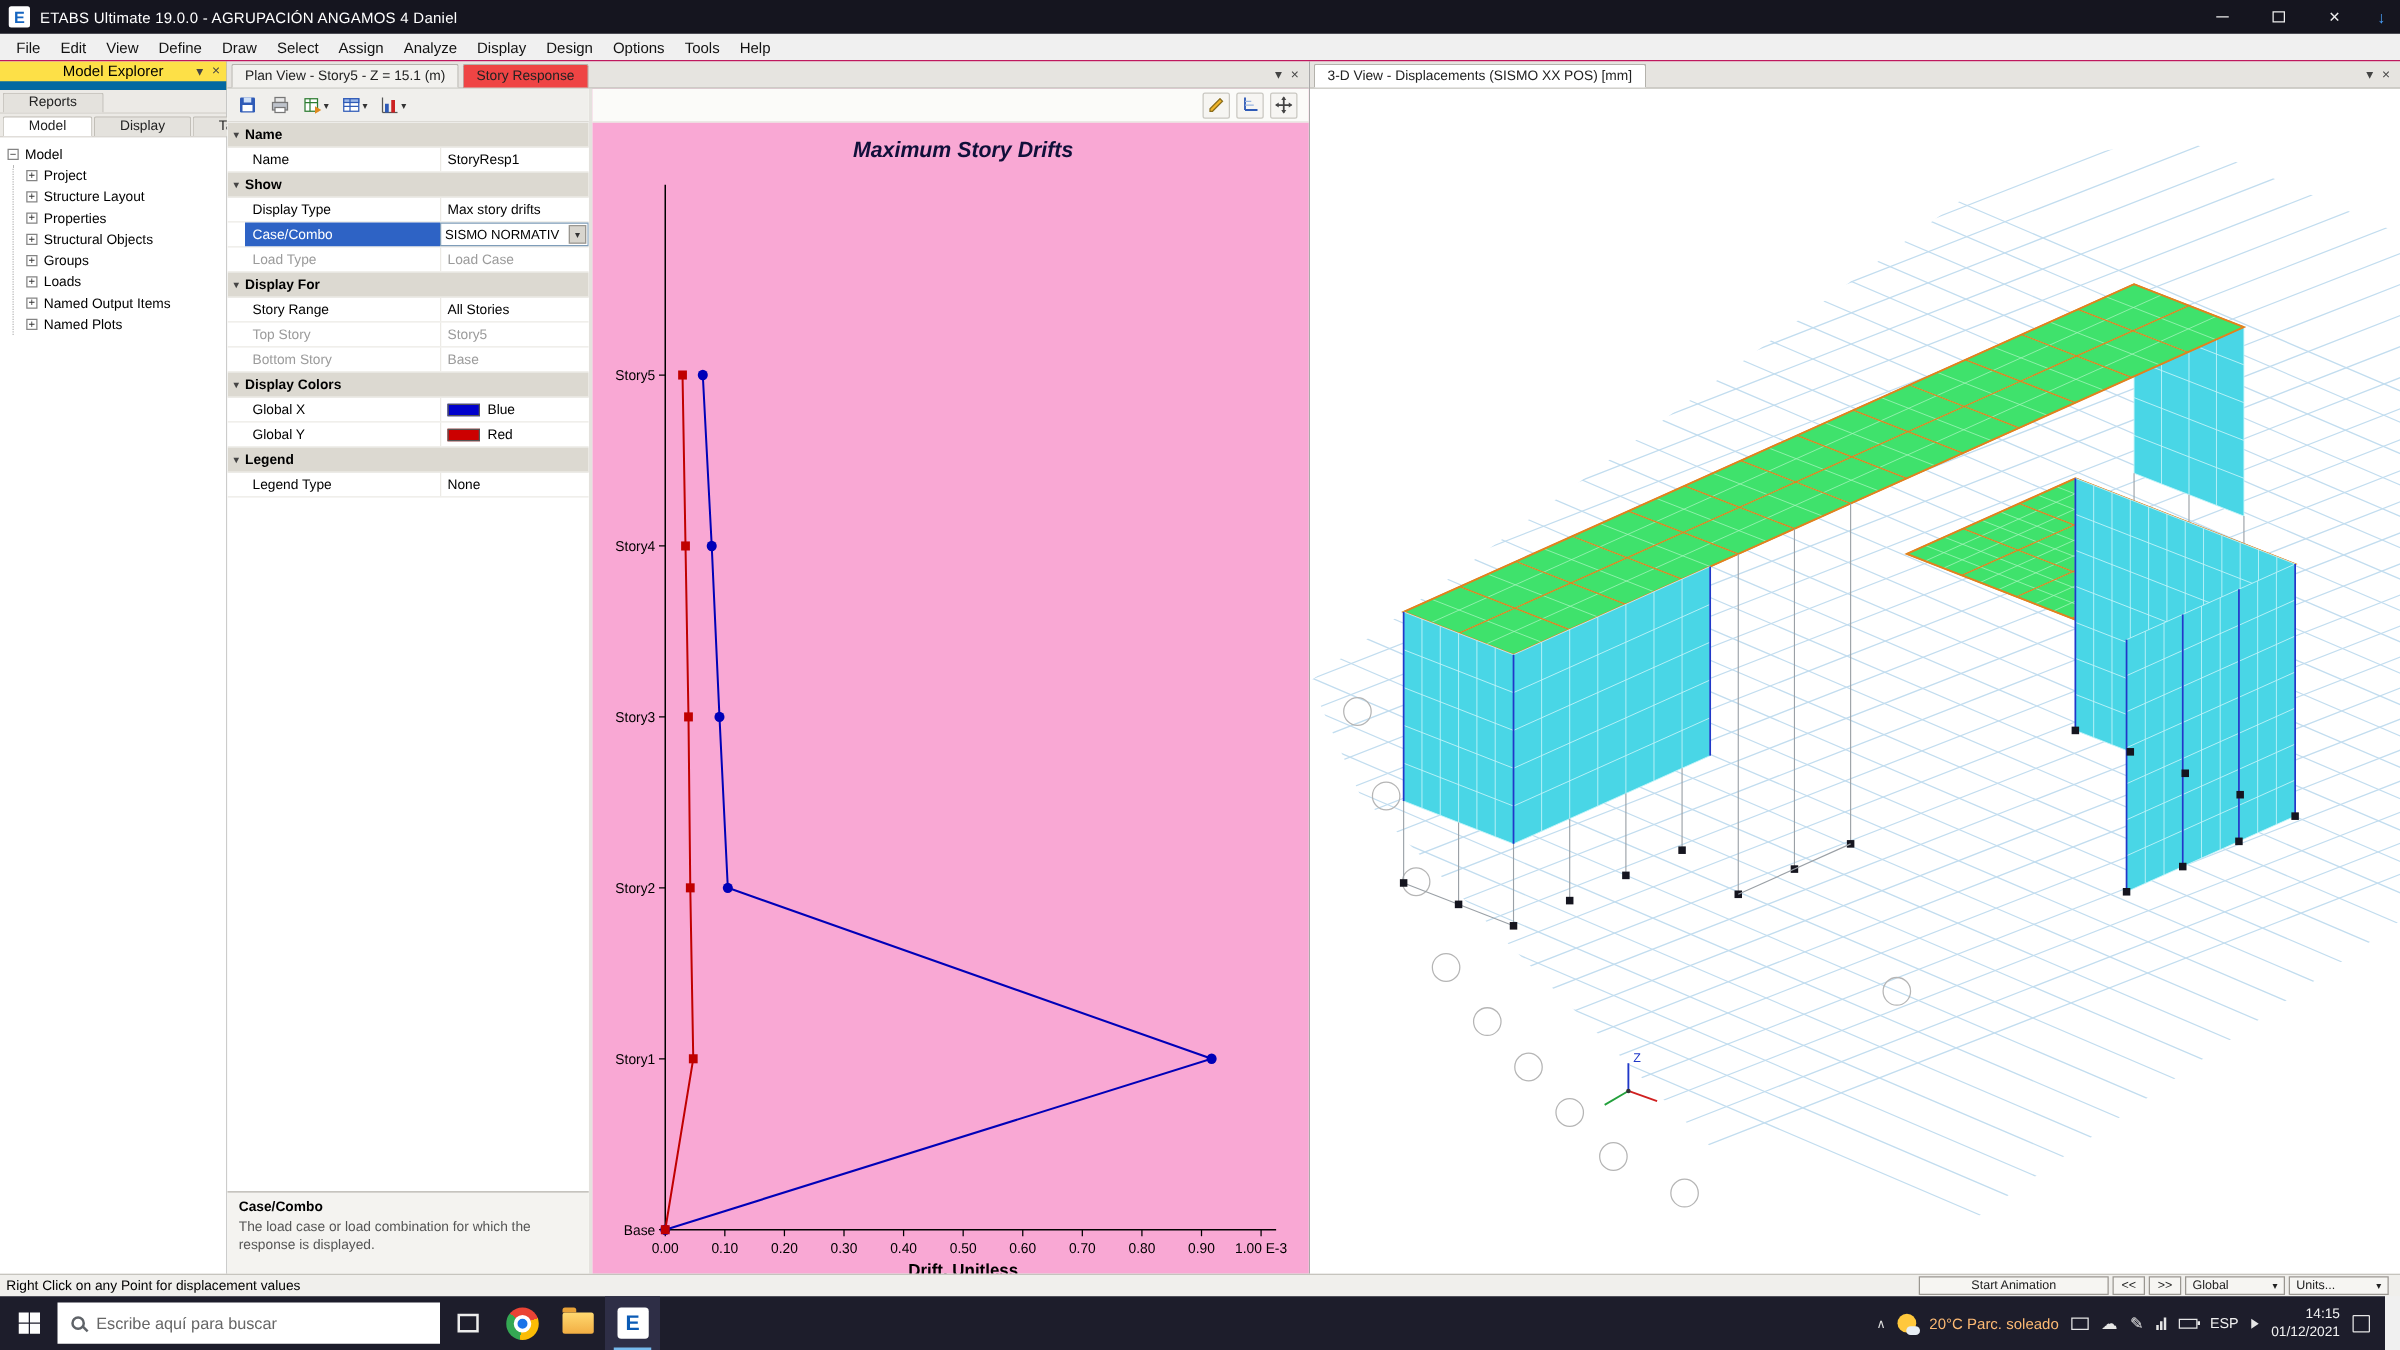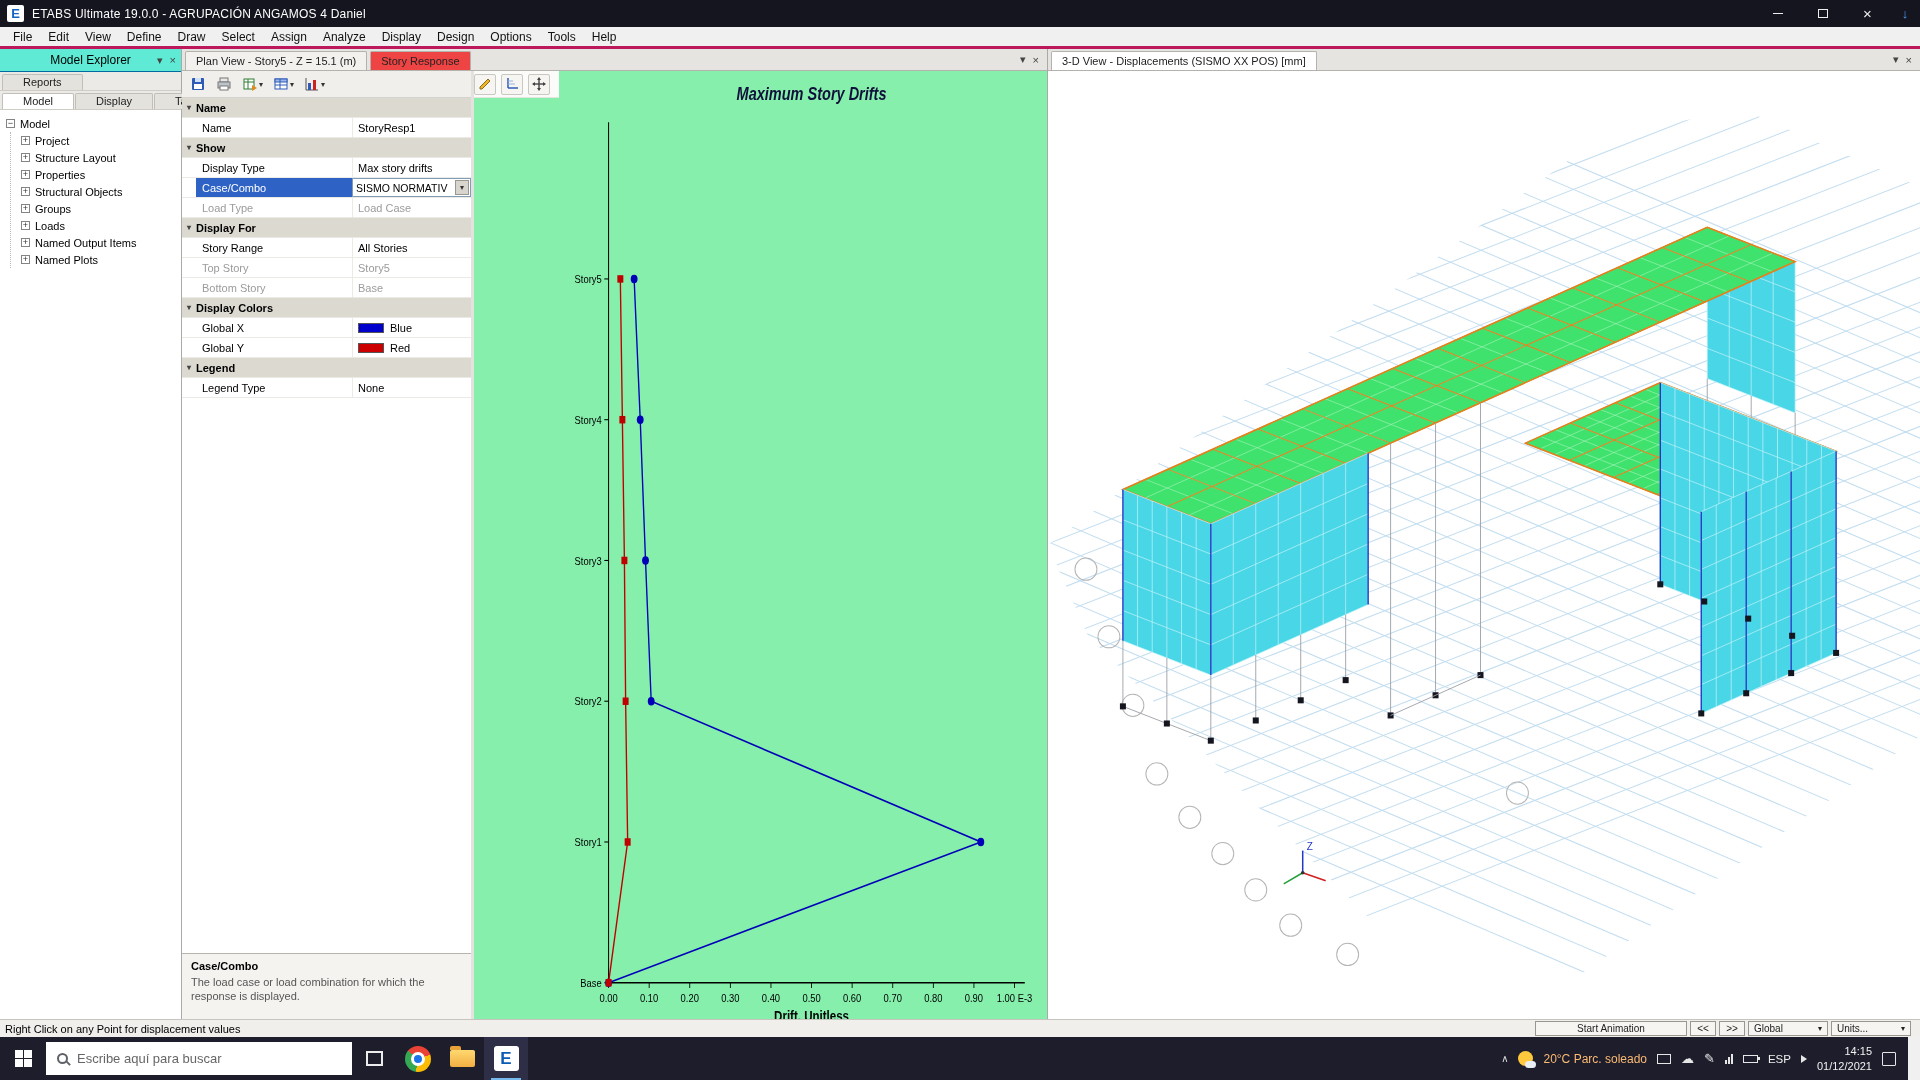--- a/index.html
+++ b/index.html
@@ -10,29 +10,29 @@
 .app-icon{width:17px;height:17px;background:#fff;border-radius:2px;color:#1565c0;font-weight:bold;font-size:13px;display:flex;align-items:center;justify-content:center;margin:0 8px 0 7px}
 .title-text{font-size:12px;letter-spacing:.2px}
 .win-controls{margin-left:auto;display:flex;height:100%;align-items:stretch}
 .wc{width:45px;display:flex;align-items:center;justify-content:center;color:#eee}
 .wc-min span{width:10px;height:1px;background:#eee;display:block}
 .wc-max span{width:10px;height:9px;border:1px solid #eee;display:block}
 .wc-close{font-size:15px}
 .wc-blue{width:30px;color:#4aa3ff;font-weight:bold;font-size:13px}
 
 
-.menubar{position:absolute;top:27px;left:0;right:0;height:22px;background:#f0f0f0;border-bottom:3px solid #be185d;display:flex;align-items:center;padding-left:5px;z-index:9}
+.menubar{position:absolute;top:27px;left:0;right:0;height:22px;background:#f0f0f0;border-bottom:1px solid #be185d;display:flex;align-items:center;padding-left:5px;z-index:9}
 .menu-item{font-size:12px;padding:2px 8px;color:#111}
 
 
 .workspace{position:absolute;top:49px;left:0;right:0;bottom:61px;display:flex;background:#e9e7e3}
 
 
 .left-panel{width:182px;border-right:1px solid #a9a9a9;display:flex;flex-direction:column;background:#f2f1ee}
-.panel-header{height:23px;display:flex;align-items:center;justify-content:center;position:relative;font-size:12px;border-bottom:1px solid #0369a1;background:#5eead4}
+.panel-header{height:23px;display:flex;align-items:center;justify-content:center;position:relative;font-size:12px;border-bottom:7px solid #0369a1;background:#fde047}
 .hicons{position:absolute;right:5px;top:0;bottom:0;display:flex;align-items:center;gap:7px;color:#444;font-size:11px}
 .tabs-row{display:flex;height:19px;align-items:flex-end;padding-left:2px;background:#eceae6;border-bottom:1px solid #cfccc6}
 .tab-sm{font-size:11px;padding:1px 20px 2px;border:1px solid #c2bfb8;border-bottom:none;background:#e4e2dd;margin-right:1px;border-radius:2px 2px 0 0;color:#222}
 .tab-sm.active{background:#fff}
 .tree{flex:1;background:#fff;padding:5px 0 0 6px;font-size:11px;overflow:hidden}
 .tree-row{display:flex;align-items:center;height:17px}
 .tbox{width:9px;height:9px;border:1px solid #848484;background:#fff;font-size:9px;line-height:7px;text-align:center;margin-right:5px;color:#333;flex:none}
 .tree-children{margin-left:4px;border-left:1px dotted #b8b8b8;padding-left:10px}
 
 
@@ -53,21 +53,21 @@
 .pg-key{width:156px;display:flex;align-items:center;padding-left:6px;flex:none}
 .pg-key.sel{background:#2e63c5;color:#fff}
 .pg-val{flex:1;border-left:1px solid #eceae5;display:flex;align-items:center;padding-left:5px;position:relative;overflow:hidden;white-space:nowrap}
 .pg-val.combo{border:1px solid #7f9db9;padding-left:3px;font-size:10.5px}
 .pg-row.disabled .pg-key,.pg-row.disabled .pg-val{color:#9b9b9b}
 .swatch{width:26px;height:10px;margin-right:6px;border:1px solid #555;flex:none}
 .ddbtn{position:absolute;right:1px;top:1px;bottom:1px;width:14px;background:#d8d5ce;border:1px solid #9a9791;font-size:8px;display:flex;align-items:center;justify-content:center;color:#333}
 .desc-box{height:66px;border-top:1px solid #b6b4ae;background:#f4f3f0;padding:6px 9px;font-size:11px;flex:none}
 .desc-title{font-weight:bold;margin-bottom:3px}
 .desc-text{color:#555;line-height:1.3}
-.chart-col{flex:1;display:flex;flex-direction:row;min-width:0;background:#86efac}
+.chart-col{flex:1;display:flex;flex-direction:column;min-width:0;background:#f9a8d4}
 .chart-toolbar{height:27px;border-bottom:1px solid #e6e4de;display:flex;justify-content:flex-end;align-items:center;gap:5px;padding-right:9px;background:#fbfbf9;flex:none}
 .cbtn{width:22px;height:21px;border:1px solid #c9c7c1;border-radius:2px;background:#f6f5f2;display:flex;align-items:center;justify-content:center}
 #chart-svg{flex:1;width:100%;min-height:0;display:block}
 .chart-status{height:24px;border-top:1px solid #b6b4ae;font-size:11px;display:flex;align-items:center;padding-left:9px;background:#f4f3f0;flex:none}
 
 
 .right-panel{flex:1;display:flex;flex-direction:column;background:#fff;min-width:0}
 #view3d{flex:1;width:100%;min-height:0;display:block;background:#fff}
 
 

